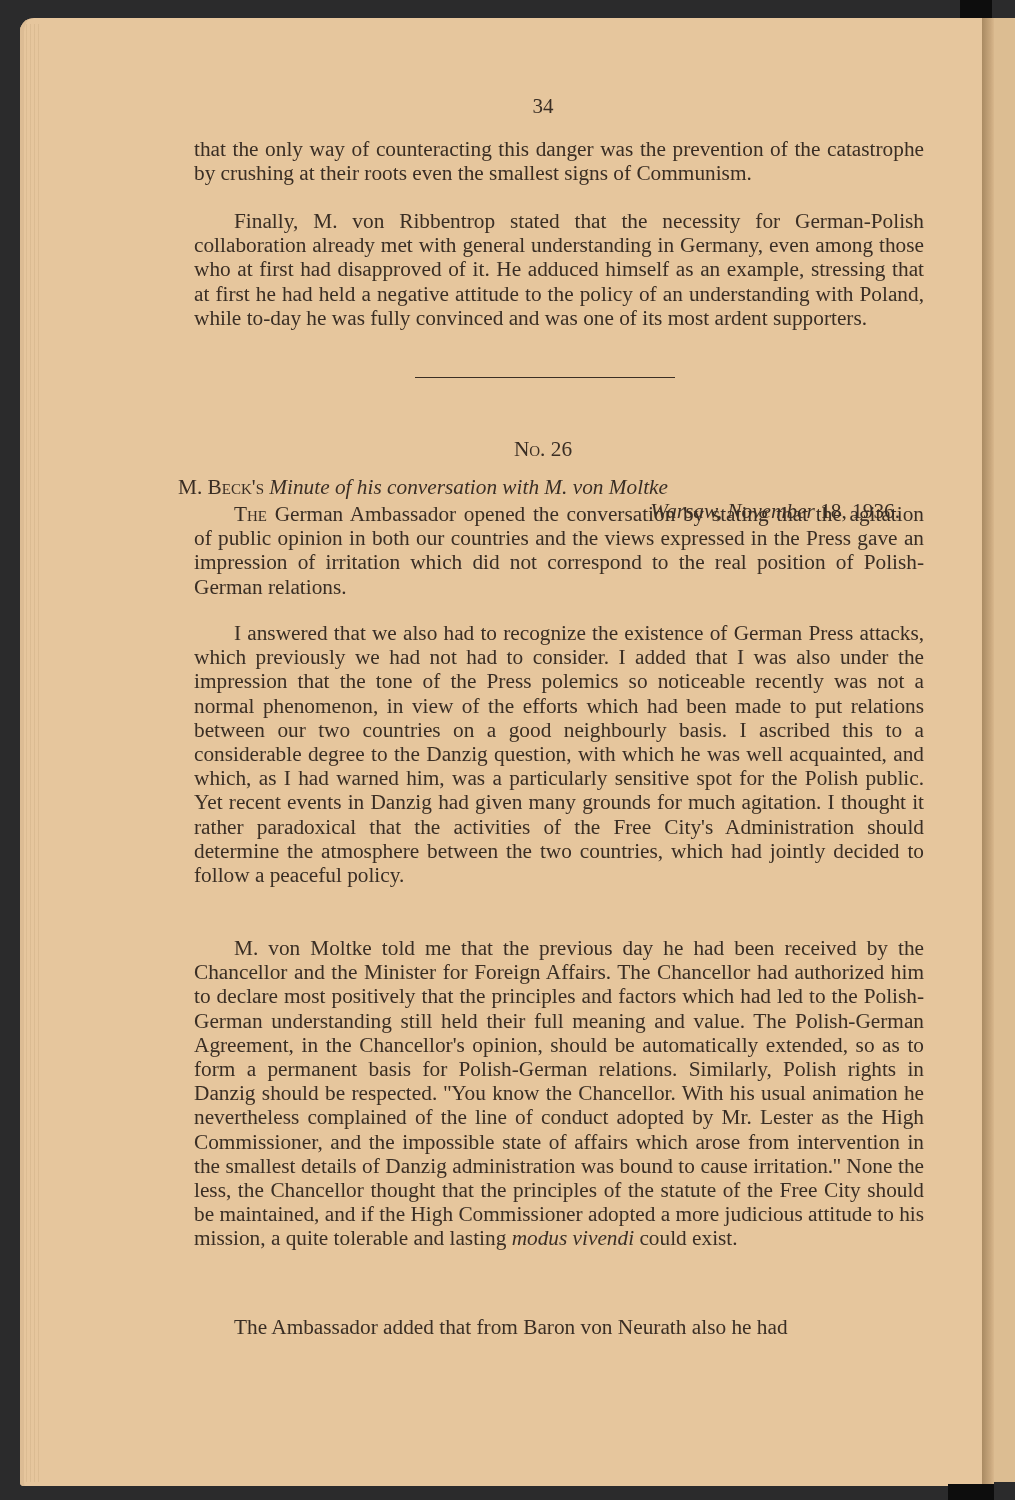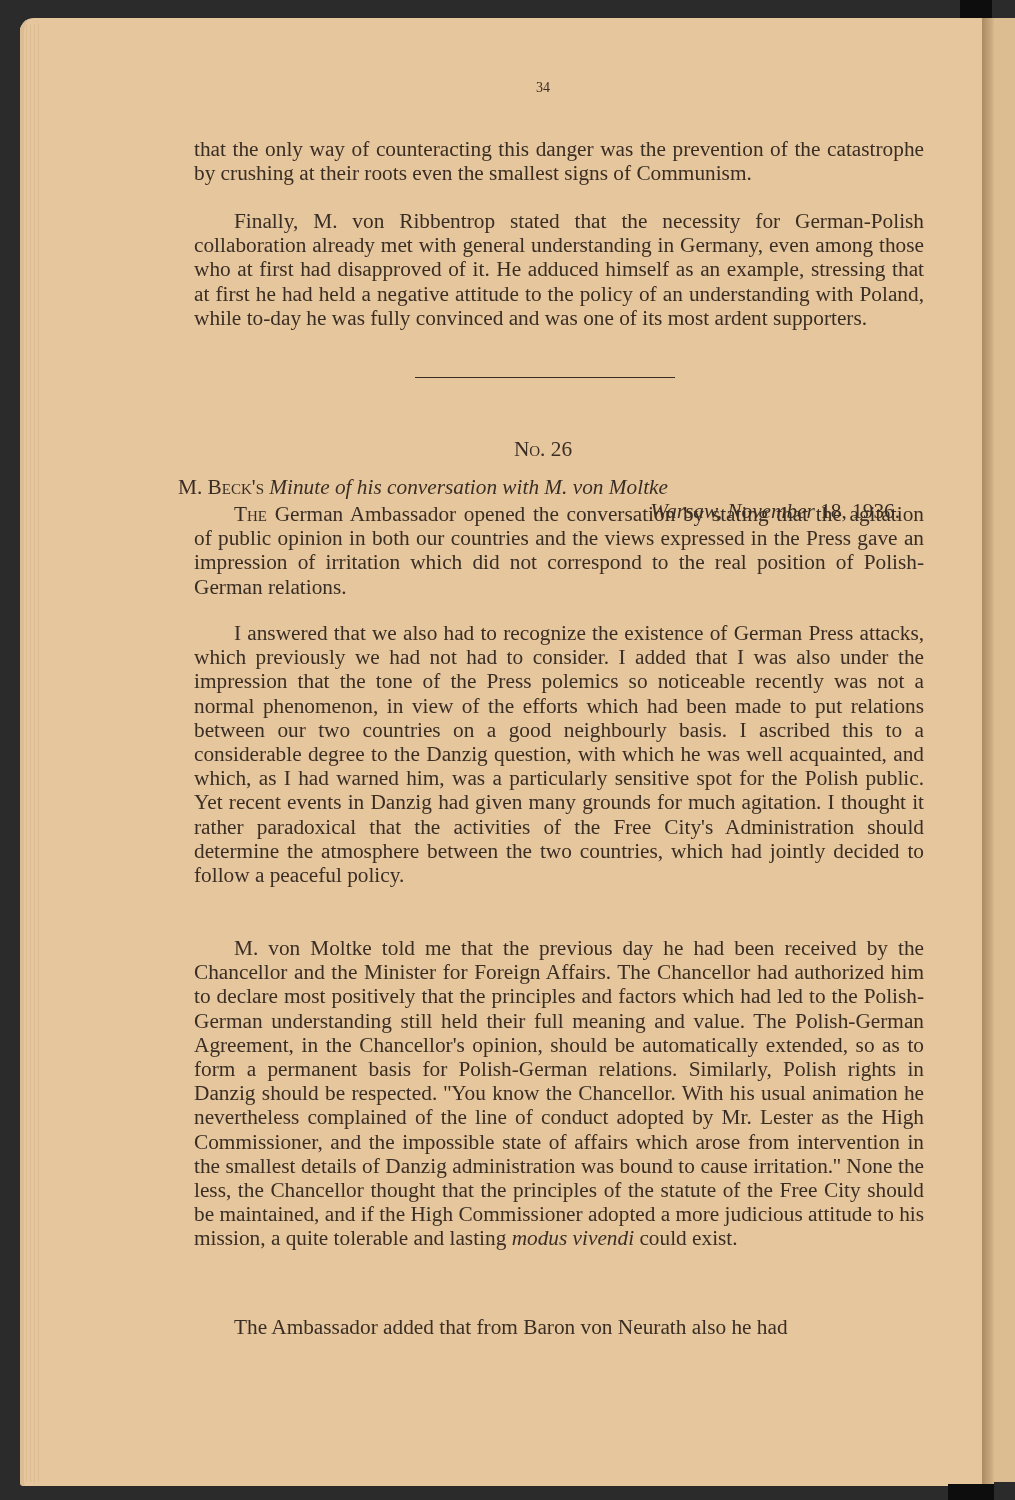--- a/index.html
+++ b/index.html
@@ -27,21 +27,21 @@
     position: absolute; left: 994px; top: 18px; width: 21px; height: 1464px;
     background: #dcbd92;
   }
   .top-dark { position: absolute; left: 960px; top: 0; width: 32px; height: 18px; background: #0d0d0d; }
   .bottom-dark { position: absolute; left: 948px; top: 1484px; width: 46px; height: 16px; background: #0d0d0d; }
   .text {
     position: absolute; left: 178px; top: 0; width: 730px;
     color: #3a2e24;
     font-size: 21.3px; line-height: 24.2px;
   }
-  .page-num { position: absolute; left: 0; width: 730px; top: 76px; text-align: center; font-size: 14px; }
+  .page-num { position: absolute; left: 0; width: 730px; top: 94px; text-align: center; font-size: 21px; }
   .para { position: absolute; left: 0; width: 730px; text-align: justify; text-align-last: left; margin: 16px; }
   .para.indent { text-indent: 40px; }
   .rule { position: absolute; left: 237px; width: 260px; top: 377px; height: 0; border-top: 1.5px solid #3a2e24; }
   .doc-no { position: absolute; left: 0; width: 730px; top: 437px; text-align: center; }
   .heading { position: absolute; left: 0; width: 730px; top: 475px; text-align: left; }
   .date { position: absolute; right: 8px; top: 499px; text-align: right; }
   .sc { font-variant: small-caps; }
   i { font-style: italic; }
 </style>
 </head>

